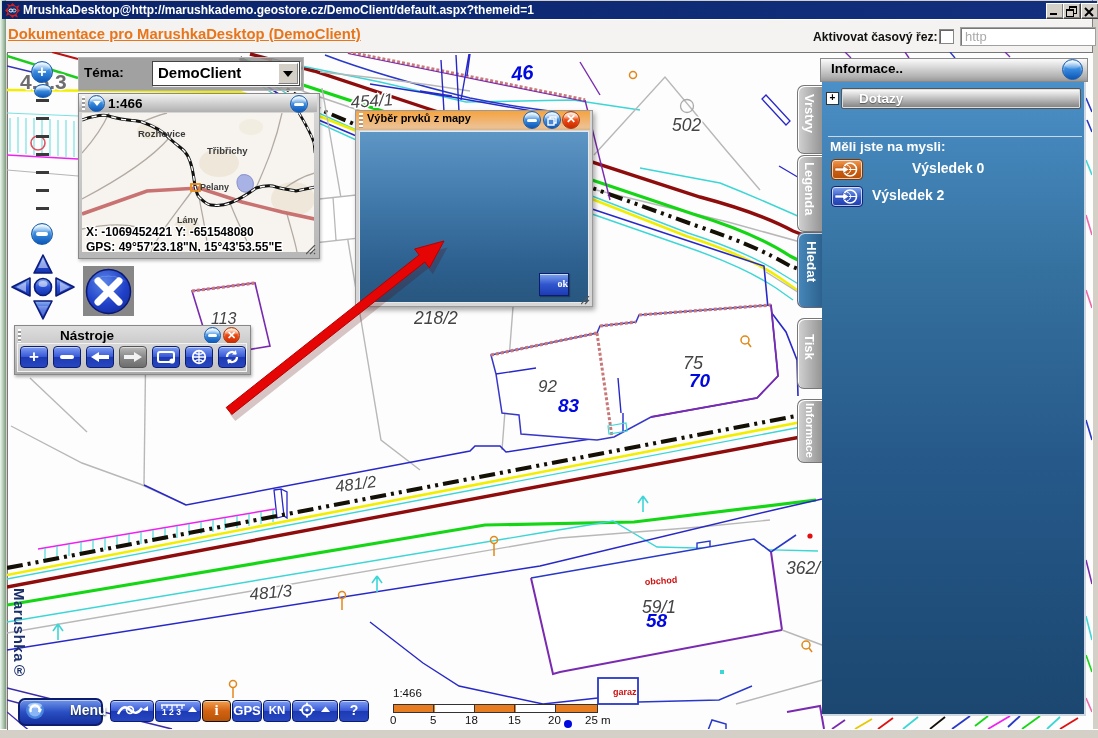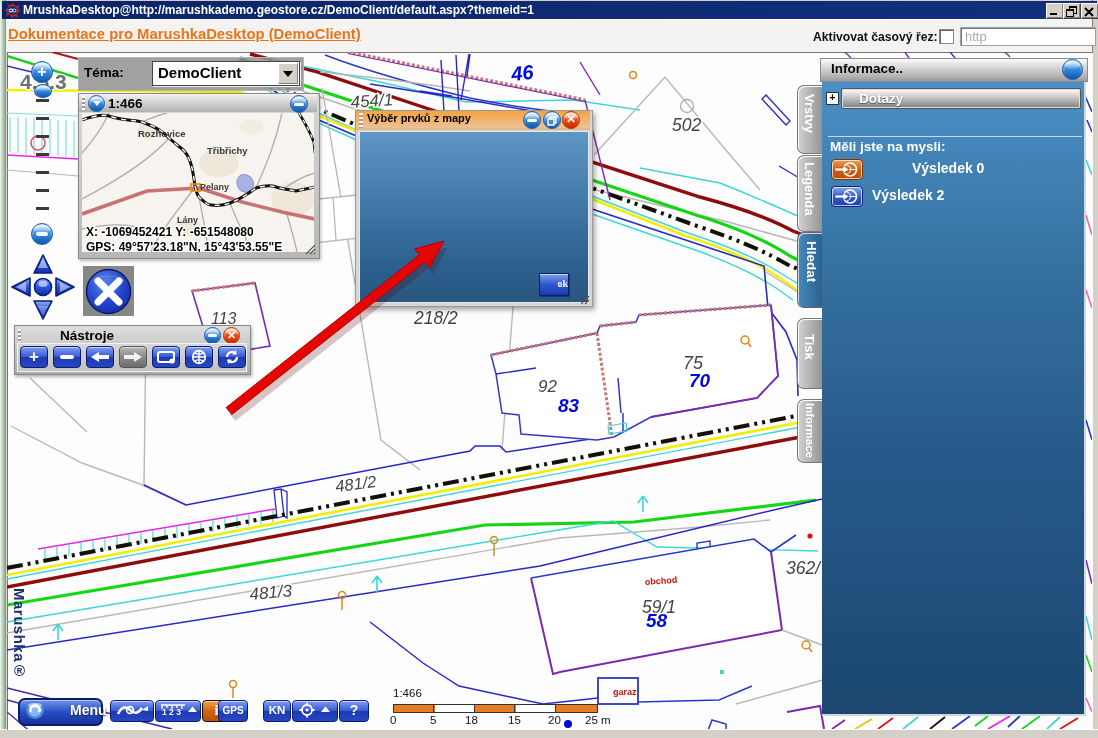--- a/index.html
+++ b/index.html
@@ -604,21 +604,21 @@
     </svg></div>
 
 <div class="bbtn" style="left:155px;top:700px;width:44px;height:20px;border-width:1.5px;"><svg width="40" height="16" viewBox="0 0 40 16" style="margin-top:1px;">
       <path d="M3 3 L27 3 M4 3 L4 7 M9 3 L9 6 M14 3 L14 7 M19 3 L19 6 M24 3 L24 7" stroke="#fff" stroke-width="1.3" fill="none"></path>
       <text x="4" y="13" font-size="8.5" font-weight="bold" fill="#fff" font-family="Liberation Sans">1 2 3</text>
       <path d="M30 10 L39 10 L34.5 4.5 Z" fill="#fff"></path>
     </svg></div>
 
 <div class="abs" style="left:202px;top:700px;width:27px;height:20px;background:linear-gradient(#f0a050,#d26212 50%,#b85408);border:1.5px solid #111;border-radius:4px;box-shadow:inset 0 1px 0 rgba(255,255,255,.5);color:#fff;text-align:center;font:bold 15px/19px 'Liberation Serif';">i</div>
 
-<div class="bbtn" style="left:218px;top:700px;width:28px;height:20px;border-width:1.5px;font-size:10px;line-height:19px;">GPS</div>
+<div class="bbtn" style="left:232px;top:700px;width:28px;height:20px;border-width:1.5px;font-size:13px;line-height:19px;">GPS</div>
 
 <div class="bbtn" style="left:263px;top:700px;width:26px;height:20px;border-width:1.5px;font-size:11.5px;line-height:19px;">KN</div>
 
 <div class="bbtn" style="left:292px;top:700px;width:44px;height:20px;border-width:1.5px;"><svg width="40" height="16" viewBox="0 0 40 16" style="margin-top:1px;">
       <circle cx="12" cy="8" r="5" fill="none" stroke="#fff" stroke-width="1.8"></circle>
       <circle cx="12" cy="8" r="1.6" fill="#fff"></circle>
       <path d="M12 0.5 L12 4 M12 12 L12 15.5 M4.5 8 L8 8 M16 8 L19.5 8" stroke="#fff" stroke-width="1.8"></path>
       <path d="M26 10 L35 10 L30.5 4.5 Z" fill="#fff"></path>
     </svg></div>
 

